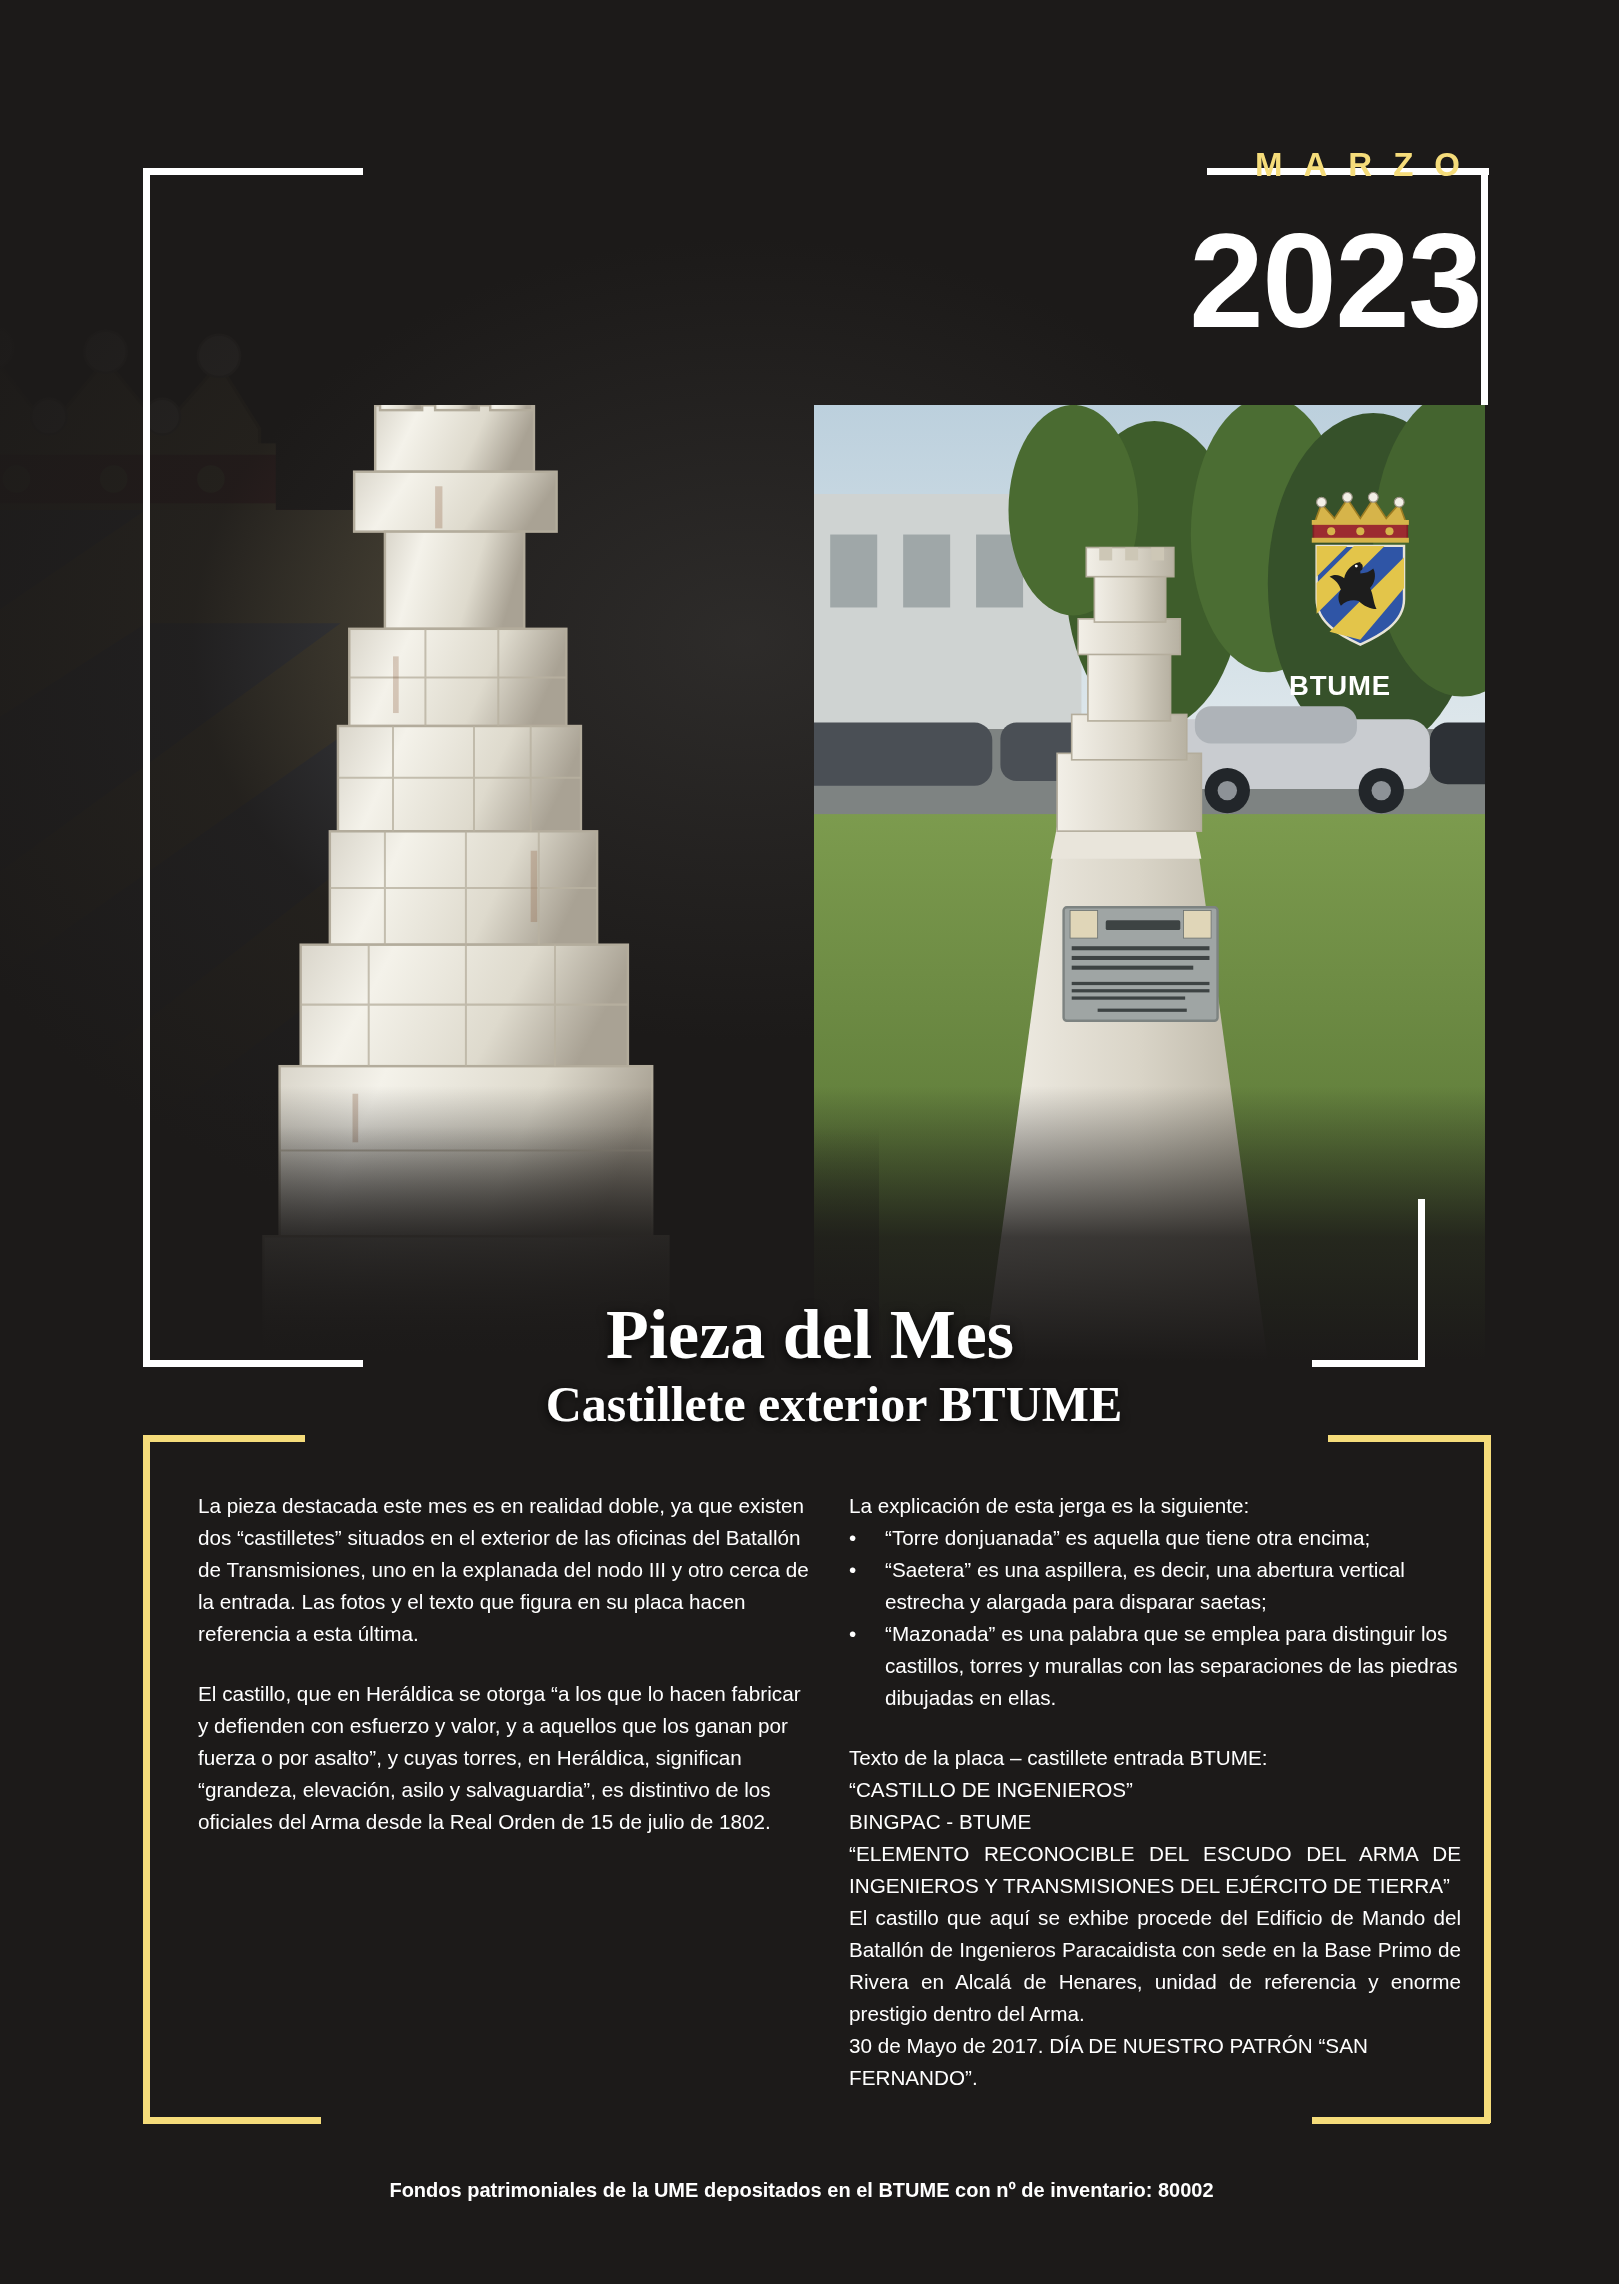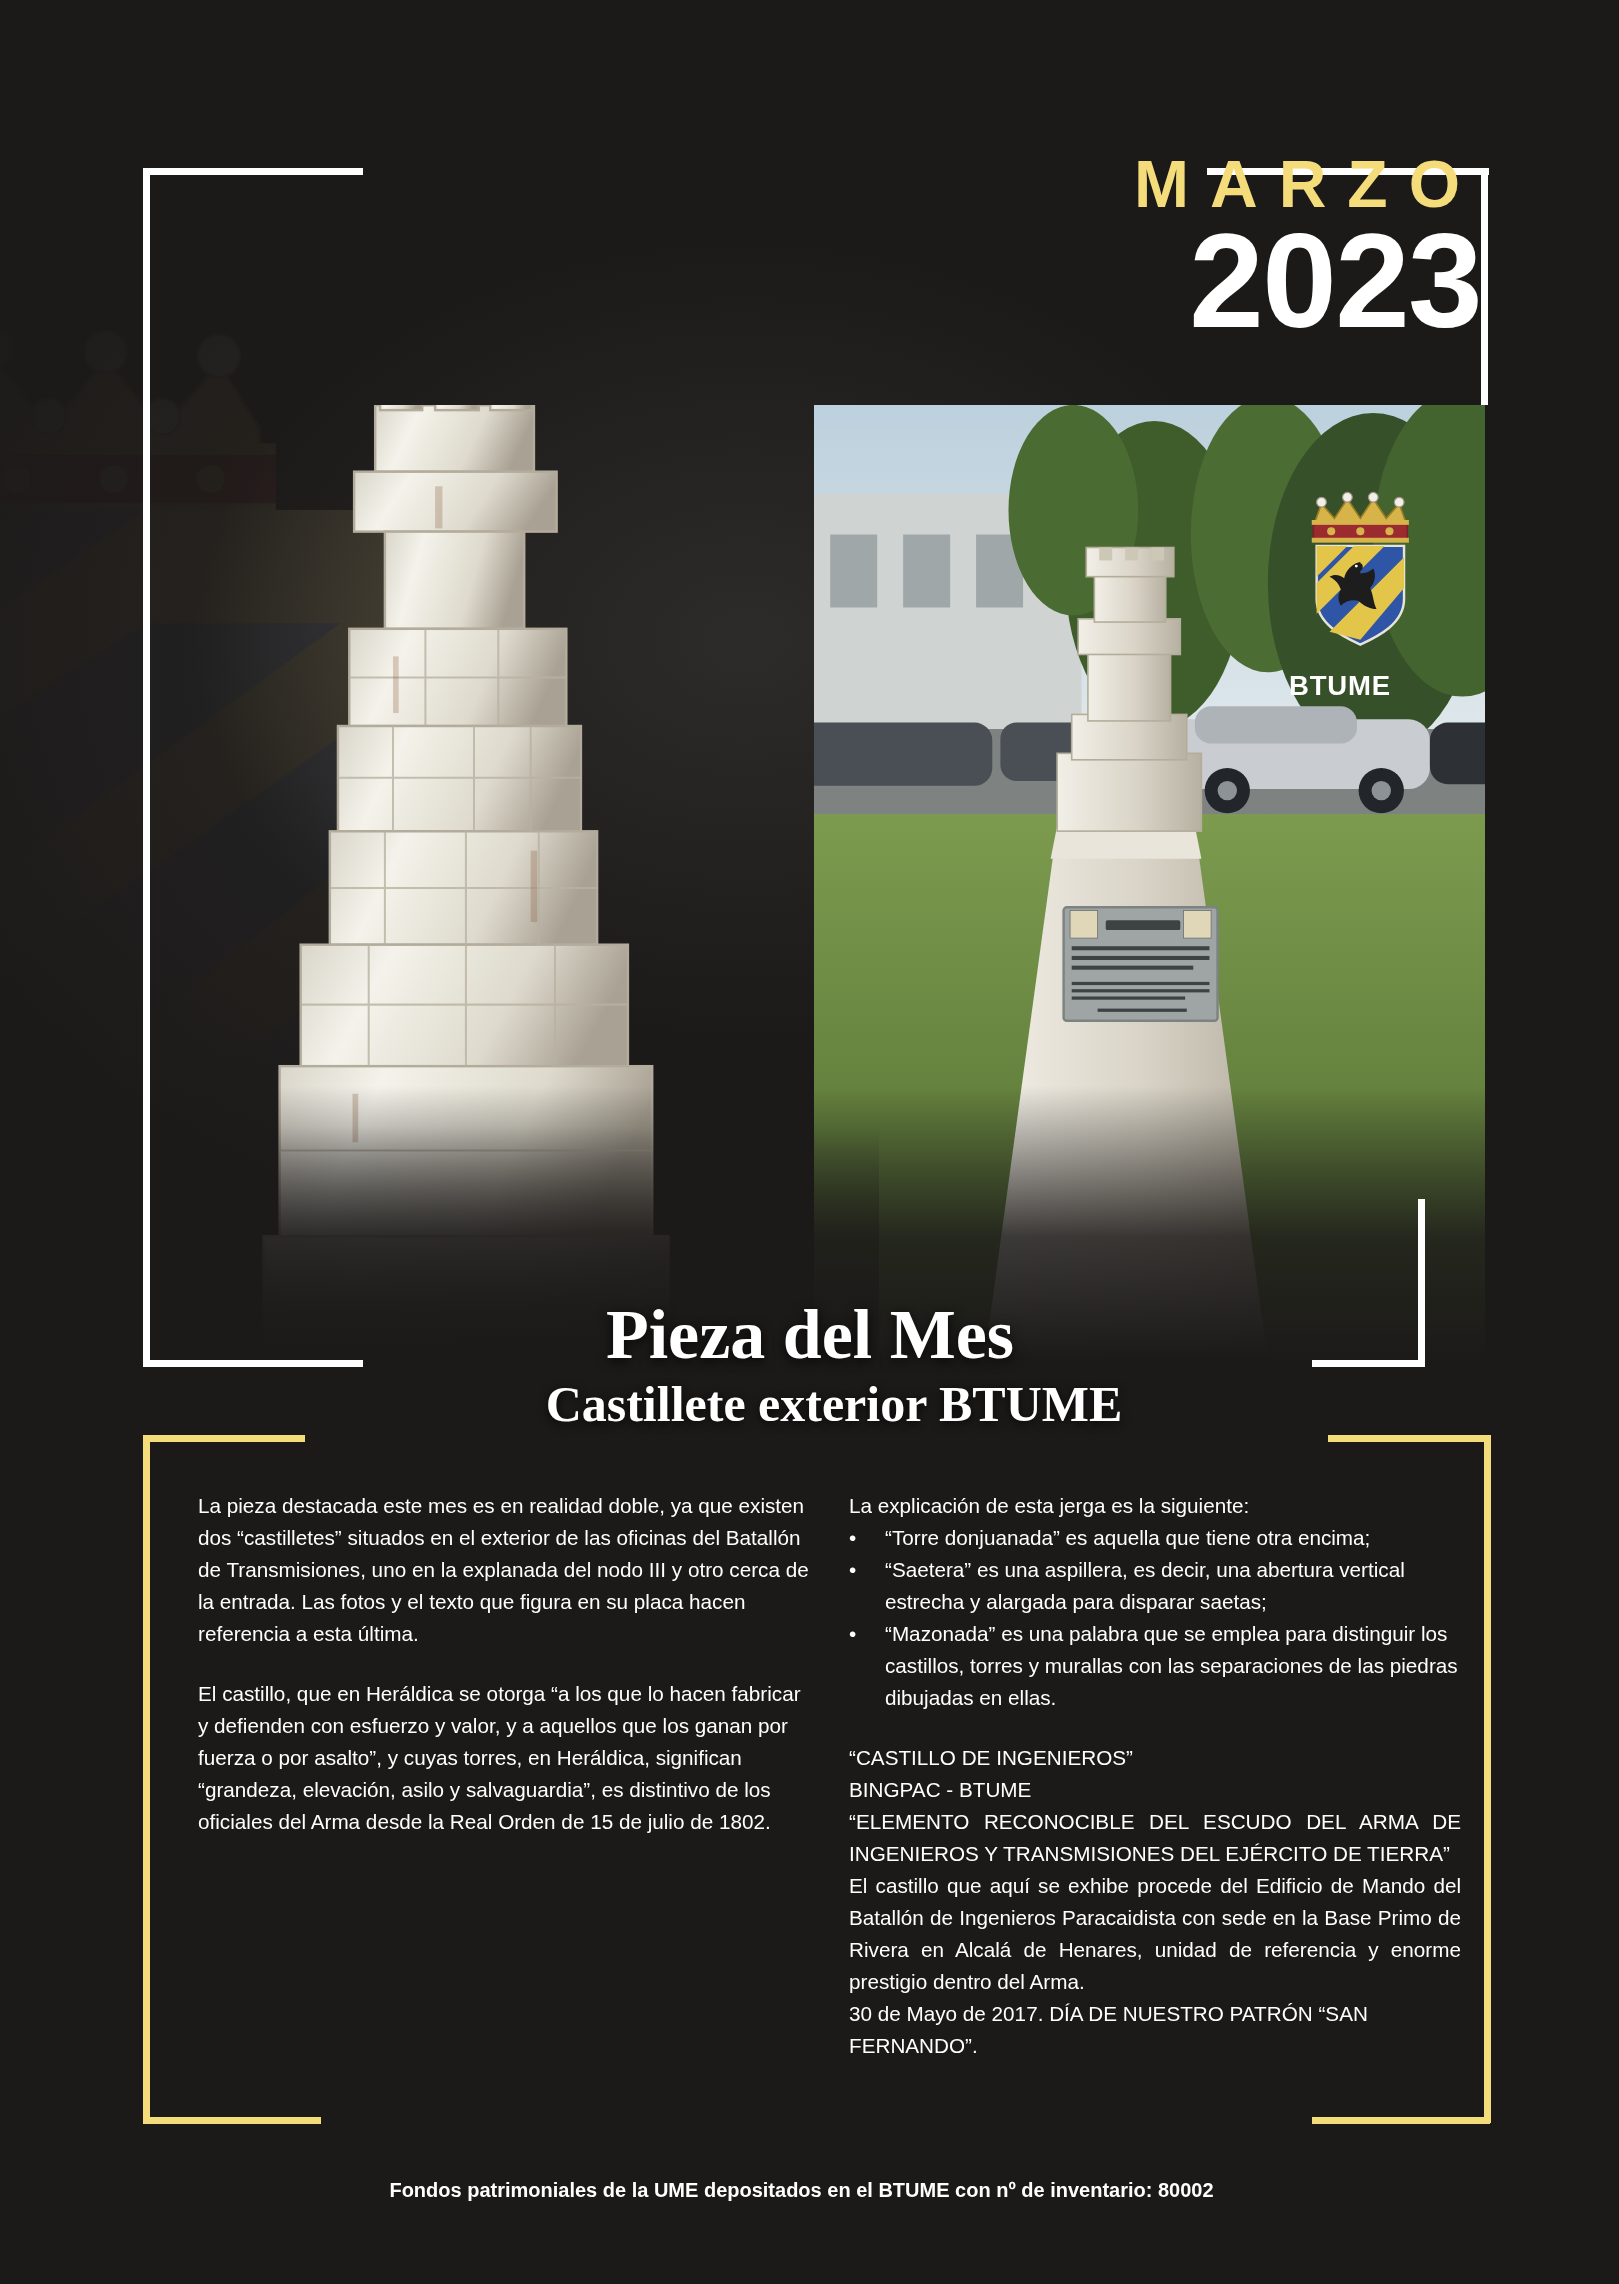--- a/index.html
+++ b/index.html
@@ -54,21 +54,21 @@
   #ybracket-tr-h { left: 1328px; top: 1435px; width: 162px; height: 6.5px; background: #f5dc7a; }
   #ybracket-tr-v { left: 1484px; top: 1435px; width: 6.5px; height: 688px; background: #f5dc7a; }
   #ybracket-br-h { left: 1312px; top: 2117px; width: 178px; height: 6.5px; background: #f5dc7a; }
 
   
   #header-month {
     position: absolute;
     right: 139px;
     top: 146px;
     z-index: 8;
-    font-size: 66px;
+    font-size: 33px;
     font-weight: bold;
     letter-spacing: 21px;
     color: #f5dc7a;
     text-indent: 21px;
   }
   #header-year {
     position: absolute;
     right: 139px;
     top: 220px;
     z-index: 8;
@@ -470,20 +470,21 @@
     </div>
     <div class="bullet-row">
       <span class="bullet-dot">•</span>
       <span class="bullet-text">“Saetera” es una aspillera, es decir, una abertura vertical estrecha y alargada para disparar saetas;</span>
     </div>
     <div class="bullet-row" style="margin-bottom:27.5px;">
       <span class="bullet-dot">•</span>
       <span class="bullet-text">“Mazonada” es una palabra que se emplea para distinguir los castillos, torres y murallas con las separaciones de las piedras dibujadas en ellas.</span>
     </div>
 
+    <p class="para tight">Texto de la placa – castillete entrada BTUME:</p>
     <p class="para tight">“CASTILLO DE INGENIEROS”</p>
     <p class="para tight">BINGPAC - BTUME</p>
     <p class="para tight just">“ELEMENTO RECONOCIBLE DEL ESCUDO DEL ARMA DE INGENIEROS Y TRANSMISIONES DEL EJÉRCITO DE TIERRA”</p>
     <p class="para tight just">El castillo que aquí se exhibe procede del Edificio de Mando del Batallón de Ingenieros Paracaidista con sede en la Base Primo de Rivera en Alcalá de Henares, unidad de referencia y enorme prestigio dentro del Arma.</p>
     <p class="para tight">30 de Mayo de 2017. DÍA DE NUESTRO PATRÓN “SAN FERNANDO”.</p>
   </div>
 </div>
 
 <div id="footer">Fondos patrimoniales de la UME depositados en el BTUME con nº de inventario: 80002</div>
 

